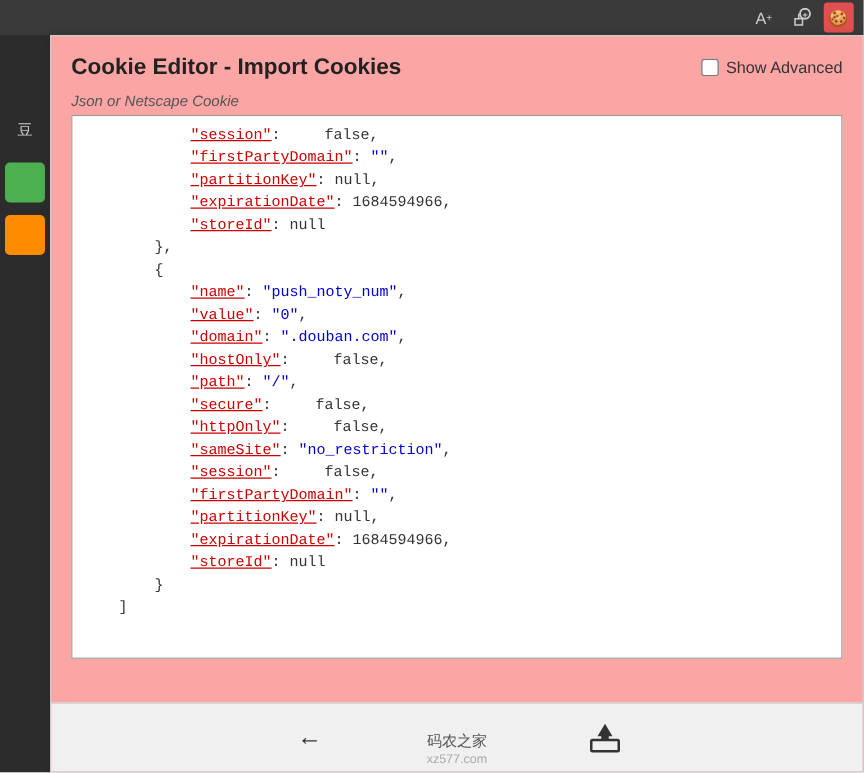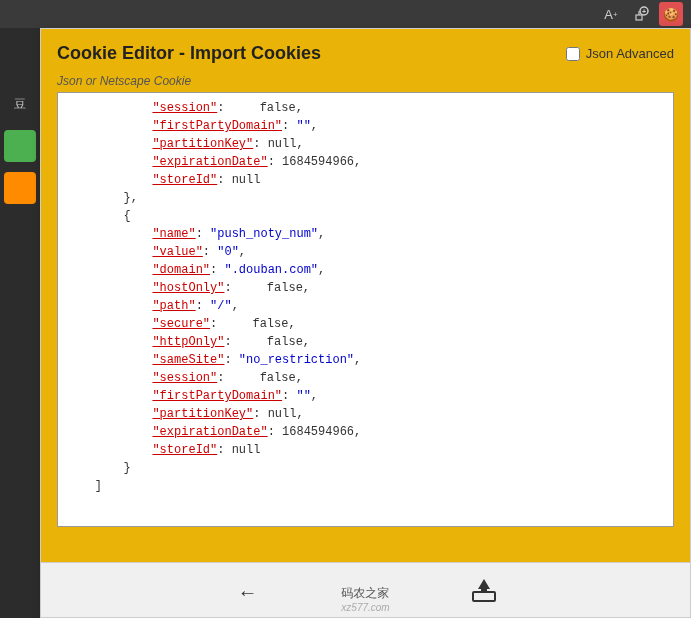--- a/index.html
+++ b/index.html
@@ -72,21 +72,21 @@
       color: white;
     }
 
     
     .dialog-overlay {
       position: absolute;
       left: 40px;
       top: 28px;
       width: 651px;
       height: 590px;
-      background: #eab308;
+      background: #fca5a5;
       border: 1px solid #cccccc;
       box-shadow: 2px 2px 10px rgba(0,0,0,0.2);
     }
 
     
     .dialog-header {
       padding: 14px 16px 10px 16px;
       display: flex;
       align-items: center;
       justify-content: space-between;
@@ -174,28 +174,28 @@
       align-items: center;
       justify-content: center;
       cursor: pointer;
       border-radius: 4px;
       font-size: 20px;
       color: #333;
     }
     .footer-watermark {
       display: flex;
       flex-direction: column;
-      align-items: flex-start;
+      align-items: flex-end;
       position: absolute;
       bottom: 4px;
       left: 50%;
       transform: translateX(-50%);
     }
     .footer-watermark .line1 { font-size: 12px; color: #555; }
-    .footer-watermark .line2 { font-size: 10px; color: #aaa; font-style: italic; }
+    .footer-watermark .line2 { font-size: 10px; color: #aaa; }
   </style>
 </head>
 <body>
 
 <div class="browser-toolbar">
   <div class="toolbar-icon-btn">A<sup style="font-size:8px">+</sup></div>
   <div class="toolbar-icon-btn">
     <svg width="16" height="16" viewBox="0 0 16 16" fill="none">
       <circle cx="11" cy="5" r="4" fill="none" stroke="#ccc" stroke-width="1.5"></circle>
       <text x="9" y="8" fill="#ccc" font-size="7" font-weight="bold">+</text>
@@ -211,21 +211,21 @@
   <div class="sidebar-icon highlight"></div>
   <div class="sidebar-icon orange"></div>
 </div>
 
 <div class="dialog-overlay">
 
   <div class="dialog-header">
     <span class="dialog-title">Cookie Editor - Import Cookies</span>
     <label class="show-advanced-area">
       <input type="checkbox" style="">
-      <span>Json Advanced</span>
+      <span>Show Advanced</span>
     </label>
   </div>
 
   <div class="format-label">Json or Netscape Cookie</div>
 
   <div class="code-area-wrapper">
     <div class="code-area" id="code-display">
         <span class="code-line">            <span class="key">"session"</span>: <span class="bool-val">false</span>,</span>
         <span class="code-line">            <span class="key">"firstPartyDomain"</span>: <span class="str-val">""</span>,</span>
         <span class="code-line">            <span class="key">"partitionKey"</span>: <span class="null-val">null</span>,</span>

